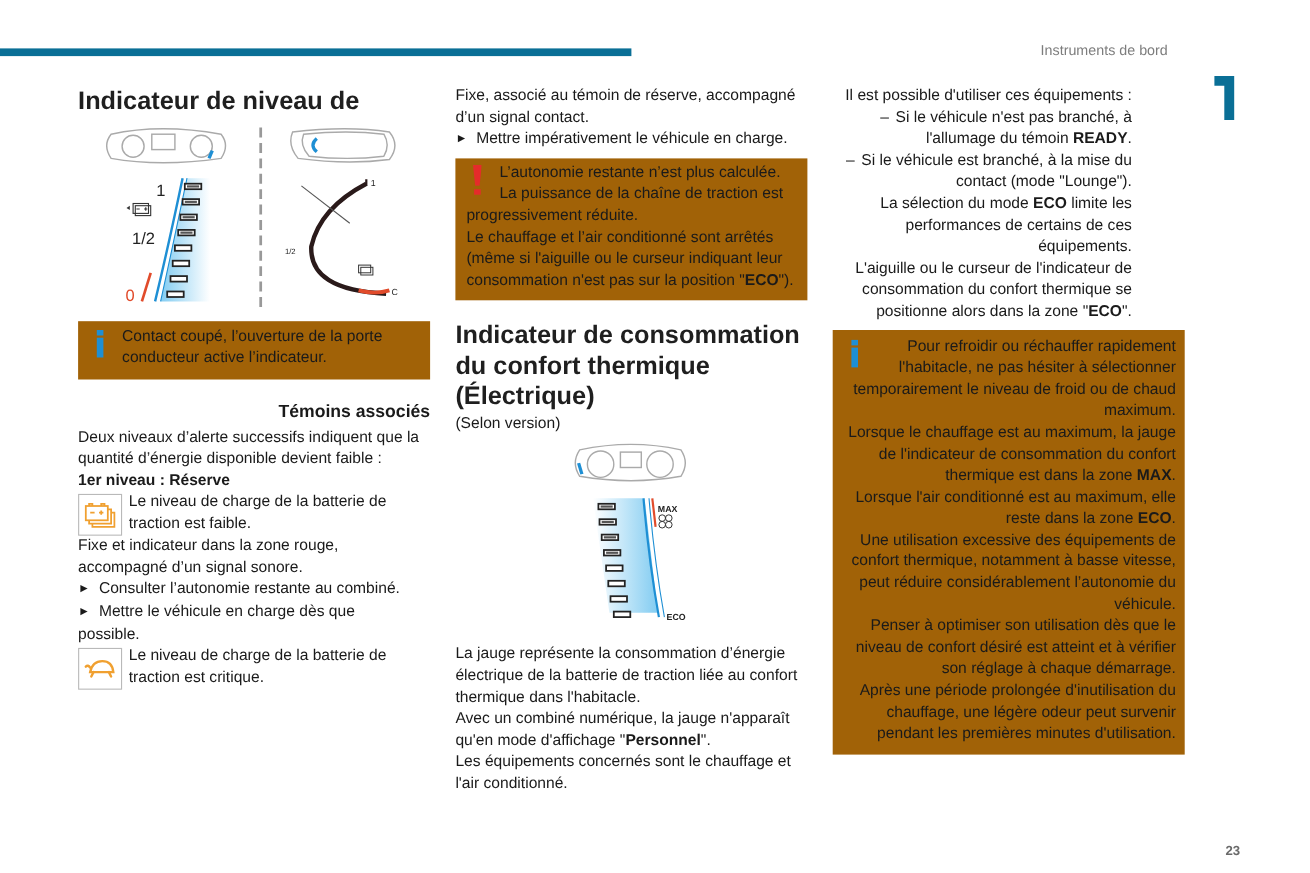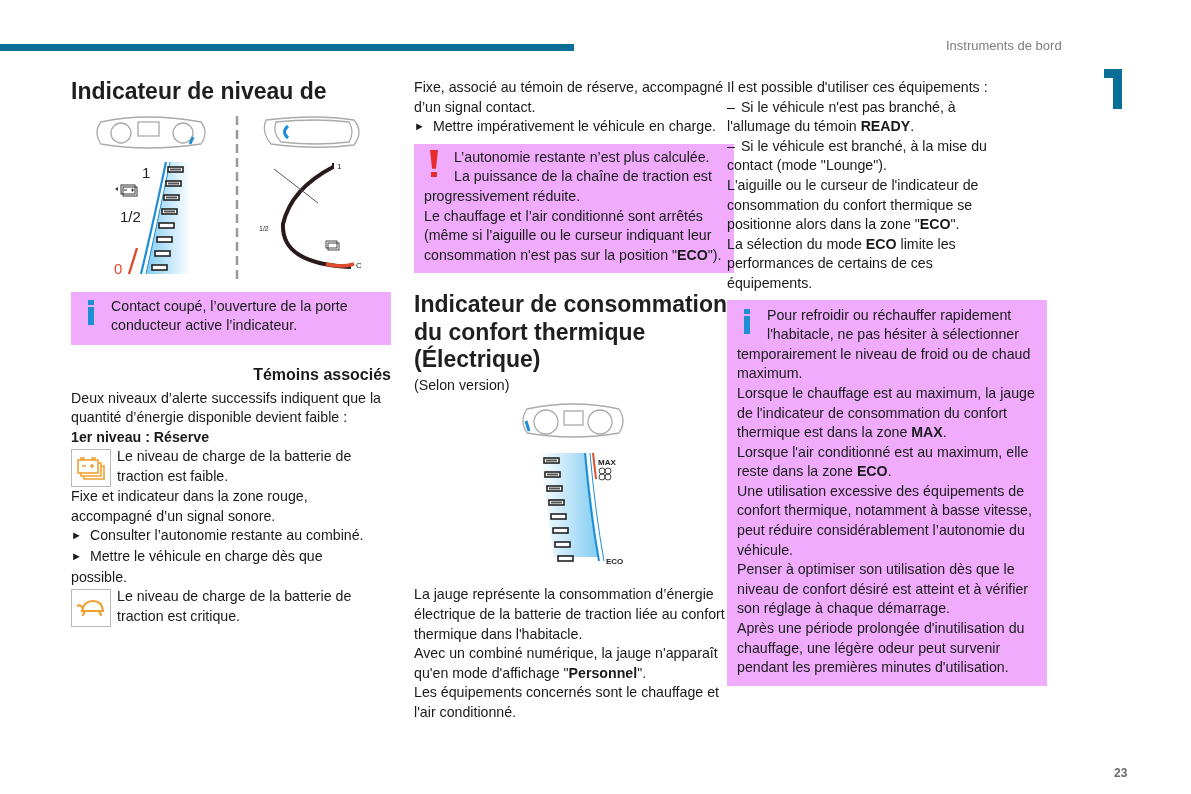--- a/index.html
+++ b/index.html
@@ -7,30 +7,30 @@
   body { position: relative; font-family: "Liberation Sans", sans-serif; color: #1a1a1a; }
 
   .topbar { position: absolute; left: 0; top: 44px; width: 574px; height: 7px; background: #0a6f96; }
   .chapter-title { position: absolute; left: 946px; top: 38px; font-size: 13px; color: #7d7d7d; }
   .chapter-num { position: absolute; left: 1102px; top: 69px; width: 22px; height: 40px; }
   .page-num { position: absolute; left: 1114px; top: 766px; font-size: 12px; font-weight: bold; color: #6a6a6a; }
 
   .col { position: absolute; top: 78px; width: 320px; font-size: 14.2px; line-height: 19.6px; }
   .col1 { left: 71px; width: 320px; }
   .col2 { left: 414px; width: 322px; }
-  .col3 { left: 727px; width: 272px; }
+  .col3 { left: 757px; width: 272px; text-align: right; }
 
   h1.sec { font-size: 23px; line-height: 27.5px; font-weight: bold; color: #1f1f1f; margin: 0 0 8px 0; }
   h2.sub { font-size: 16px; font-weight: bold; margin: 0 0 4px 0; line-height: 20px; }
   p { margin: 0; }
   .bold { font-weight: bold; }
   .bullet::before { content: "\25BA"; font-size: 11px; margin-right: 8px; position: relative; top: -1px; }
   .dash::before { content: "\2013"; margin-right: 6px; }
 
-  .note { background: #f0abfc; padding: 5px 8px 6px 10px; position: relative; }
+  .note { background: #a16207; padding: 5px 8px 6px 10px; position: relative; }
   .note .ico { float: left; width: 22px; height: 36px; margin-right: 8px; position: relative; }
   .info-ico .dot { position: absolute; left: 7px; top: 3px; width: 6px; height: 5px; background: #1e8fd4; }
   .info-ico .bar { position: absolute; left: 7px; top: 10px; width: 6px; height: 18px; background: #1e8fd4; }
   .warn-ico .bar { position: absolute; left: 6px; top: 2px; width: 8px; height: 19px; background: #e52b2b; clip-path: polygon(0 0, 100% 0, 75% 100%, 25% 100%); }
   .warn-ico .dot { position: absolute; left: 7px; top: 24px; width: 6px; height: 5px; background: #e52b2b; }
 
   .lamp { display: flex; align-items: flex-start; }
   .lamp-box { width: 40px; height: 38px; border: 1px solid #b9b9b9; flex: none; margin-right: 6px; margin-top: 2px; display: flex; align-items: center; justify-content: center; }
 
   .fig { position: relative; }
@@ -237,22 +237,22 @@
 
   <p style="margin-top:8px;">La jauge représente la consommation d’énergie électrique de la batterie de traction liée au confort thermique dans l'habitacle.</p>
   <p><span>Avec un combiné numérique, la jauge n'apparaît qu'en mode d'affichage "</span><span class="bold">Personnel</span>".</p>
   <p>Les équipements concernés sont le chauffage et l'air conditionné.</p>
 </div>
 
 <div class="col col3">
   <p>Il est possible d'utiliser ces équipements :</p>
   <p class="dash"><span>Si le véhicule n'est pas branché, à l'allumage du témoin </span><span class="bold">READY</span>.</p>
   <p class="dash">Si le véhicule est branché, à la mise du contact (mode "Lounge").</p>
+  <p><span>La sélection du mode </span><span class="bold">ECO</span><span> limite les performances de certains de ces équipements.</span></p>
   <p><span>L'aiguille ou le curseur de l'indicateur de consommation du confort thermique se positionne alors dans la zone "</span><span class="bold">ECO</span>".</p>
-  <p><span>La sélection du mode </span><span class="bold">ECO</span><span> limite les performances de certains de ces équipements.</span></p>
 
   <div class="note" style="margin-top:6px;width:320px;padding:6px 8px 8px 10px;">
     <div class="ico info-ico" style="height:34px;">
         <span class="dot"></span>
         <span class="bar"></span>
       </div>
     <p>Pour refroidir ou réchauffer rapidement l'habitacle, ne pas hésiter à sélectionner temporairement le niveau de froid ou de chaud maximum.</p>
     <p><span>Lorsque le chauffage est au maximum, la jauge de l'indicateur de consommation du confort thermique est dans la zone </span><span class="bold">MAX</span>.</p>
     <p><span>Lorsque l'air conditionné est au maximum, elle reste dans la zone </span><span class="bold">ECO</span>.</p>
     <p>Une utilisation excessive des équipements de confort thermique, notamment à basse vitesse, peut réduire considérablement l’autonomie du véhicule.</p>

